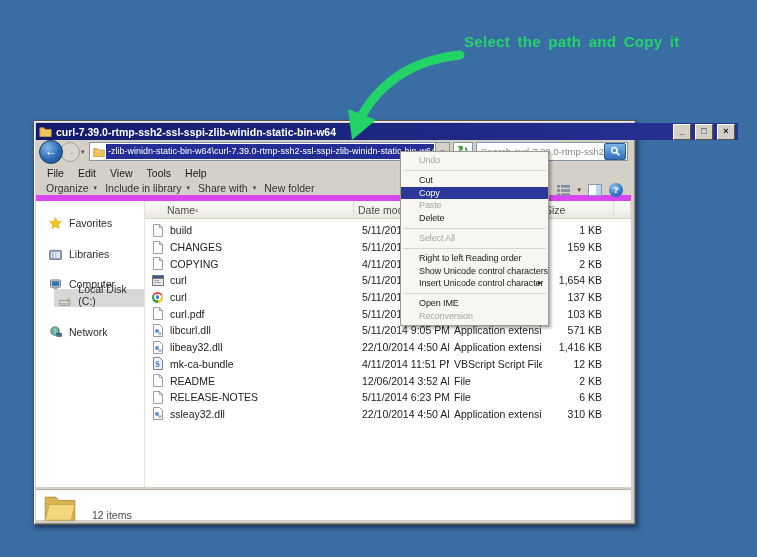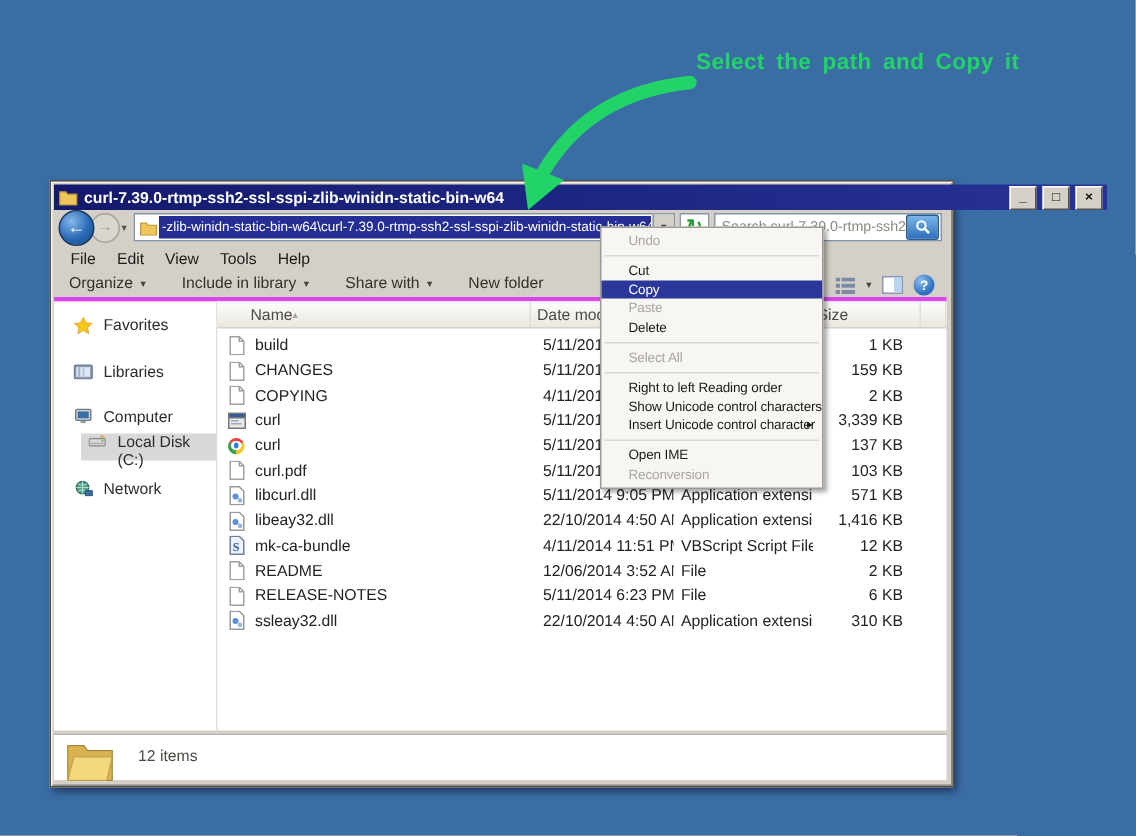--- a/index.html
+++ b/index.html
@@ -40,32 +40,32 @@
   .search-field{left:440px;top:2px;width:152px;height:19px;background:#fff;border:1px solid #8795a8;
                 box-sizing:border-box;display:flex;align-items:center}
   .search-txt{flex:1;font-size:9.5px;color:#8a887f;white-space:nowrap;overflow:hidden;padding-left:4px}
   .mag-btn{width:20px;height:15px;margin-right:1px;border-radius:2px;flex:none;
            background:linear-gradient(#7ab6e8,#2f6fbd);border:1px solid #2a5a94;
            display:flex;align-items:center;justify-content:center}
 
   
   .menu-row{left:2px;top:44px;width:595px;height:15px;display:flex;align-items:center;padding-left:4px;box-sizing:border-box}
   .mb-item{font-size:10.5px;color:#1c1b18;padding:0 7px}
-  .tool-row{left:2px;top:59px;width:595px;height:21px;display:flex;align-items:center;gap:24px;
-            padding-left:10px;box-sizing:border-box;border-bottom:3px solid #d946ef}
+  .tool-row{left:2px;top:59px;width:595px;height:21px;display:flex;align-items:center;gap:8px;
+            padding-left:10px;box-sizing:border-box;border-bottom:6px solid #d946ef}
   .tl-item{font-size:10.5px;color:#32312d;display:flex;align-items:center;gap:5px}
   .dd7{font-size:7px;color:#44423d}
   .tool-right{position:absolute;right:8px;top:3px;display:flex;align-items:center;gap:7px}
   .help-ic{width:14px;height:14px;border-radius:50%;background:radial-gradient(circle at 35% 30%,#8cc0ee,#2f6fbd 65%);
            color:#fff;font-size:9px;font-weight:bold;text-align:center;line-height:14px}
 
   
   .content{left:2px;top:80px;width:595px;height:286px;background:#fff;display:flex}
   .sidebar{width:108px;height:100%;position:relative;border-right:1px solid #e3e1da;flex:none}
-  .si{position:absolute;display:flex;align-items:flex-start;gap:7px;font-size:10.5px;color:#2c2b28;height:18px;padding:0 5px}
+  .si{position:absolute;display:flex;align-items:flex-end;gap:7px;font-size:10.5px;color:#2c2b28;height:18px;padding:0 5px}
   .si.sel{background:#d8d8d8}
   .list{flex:1;position:relative}
   .hdr{display:flex;height:17px;background:linear-gradient(#fdfdfc,#eae7e0);border-bottom:1px solid #d5d2ca;font-size:10.5px;color:#4c4a44}
   .hc{box-sizing:border-box;border-right:1px solid #e0ddd5;display:flex;align-items:center}
   .hc.n{width:209px;padding-left:22px;gap:0}.hc.d{width:95px;padding-left:4px}
   .hc.t{width:93px;padding-left:4px}.hc.s{width:72px;padding-left:3px}.hc.x{flex:1}
   .sort{font-size:7px;color:#aaa79e}
   .rows{position:absolute;left:0;top:21px;right:0}
   .frow{display:flex;align-items:center;height:16.7px;font-size:10.5px;color:#222}
   .c-name{width:209px;box-sizing:border-box;padding-left:6px;display:flex;align-items:center;gap:6px;overflow:hidden}
@@ -74,21 +74,21 @@
   .c-size{width:72px;box-sizing:border-box;padding-right:12px;text-align:right;white-space:nowrap}
   .fi{width:13px;height:13px;flex:none;display:flex;align-items:center;justify-content:center}
   .chrome{width:11px;height:11px;border-radius:50%;position:relative;
           background:conic-gradient(from -60deg,#e8423a 0 120deg,#f7c52c 0 240deg,#34a14c 0 360deg)}
   .chrome::before{content:"";position:absolute;inset:2.4px;background:#fff;border-radius:50%}
   .chrome::after{content:"";position:absolute;inset:3.6px;background:#2f7de1;border-radius:50%}
 
   
   .details{left:2px;top:368px;width:595px;height:31px;background:#fff;border-top:1px solid #b5b2aa;
            display:flex;align-items:flex-start;gap:14px;padding:3px 6px;box-sizing:border-box}
-  .d-count{font-size:10.5px;color:#4c4a44;margin-top:5px}
+  .d-count{font-size:10.5px;color:#4c4a44;margin-top:16px}
 
   
   .cmenu{left:400px;top:151px;width:149px;background:#f7f6f3;border:1px solid #9d9a92;
          box-shadow:2px 2px 3px rgba(0,0,0,.35);z-index:30;padding:2px 0;box-sizing:border-box}
   .mi{height:12.8px;line-height:12.8px;font-size:9px;letter-spacing:-.1px;color:#1c1b18;
       padding-left:18px;white-space:nowrap;overflow:hidden;position:relative}
   .mi.dis{color:#a8a69c}
   .mi.hl{background:#2b3799;color:#fff;font-weight:normal}
   .msep{height:1px;background:#d9d6cf;margin:3px 2px}
   .subarr{position:absolute;right:6px;top:0;font-size:8px}
@@ -299,21 +299,21 @@
                   <rect x=".5" y=".5" width="11" height="10" fill="#e9e9e9" stroke="#777"></rect>
                   <rect x=".5" y=".5" width="11" height="3" fill="#345c9c" stroke="#777"></rect>
                   <rect x="2" y="5" width="5" height="1" fill="#9ab"></rect>
                   <rect x="2" y="7" width="7" height="1" fill="#9ab"></rect>
                 </svg>
               </span>
               <span>curl</span>
             </span>
           <span class="c-date">5/11/201</span>
           <span class="c-type"></span>
-          <span class="c-size">3,339 KB</span>
+          <span class="c-size">1,654 KB</span>
         </div>
 
         <div class="frow">
           <span class="c-name">
               <span class="fi">
                 <span class="chrome"></span>
               </span>
               <span>curl</span>
             </span>
           <span class="c-date">5/11/201</span>

